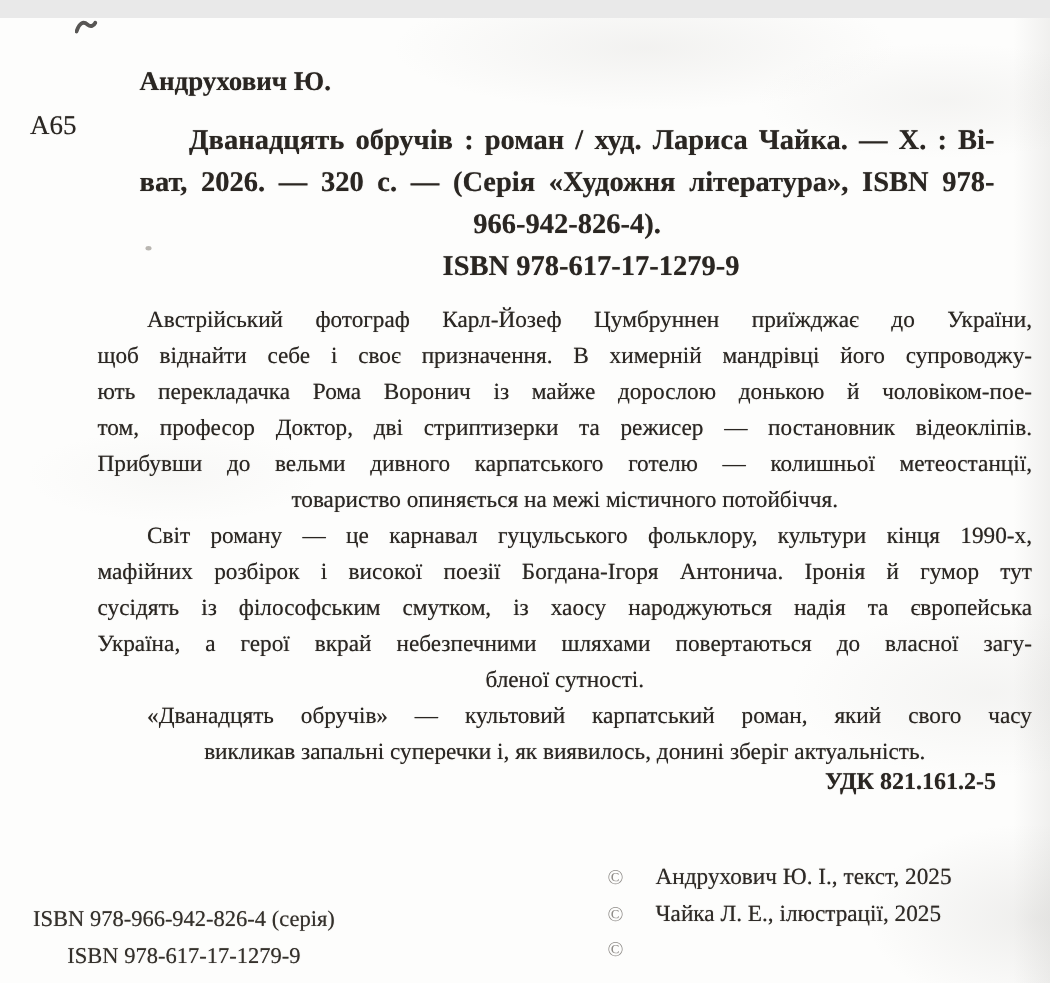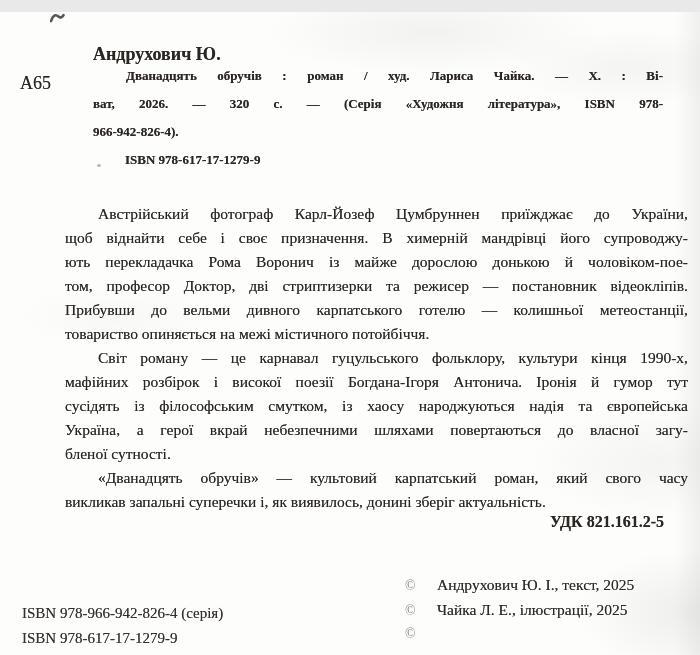--- a/index.html
+++ b/index.html
@@ -16,32 +16,32 @@
       radial-gradient(ellipse 140px 45px at 115px 305px, rgba(185,183,179,0.08), transparent 70%),
       radial-gradient(ellipse 190px 80px at 660px 450px, rgba(180,178,174,0.12), transparent 70%),
       radial-gradient(ellipse 160px 90px at 690px 600px, rgba(170,168,164,0.18), transparent 70%),
       linear-gradient(to right, rgba(0,0,0,0) 96.5%, rgba(160,158,154,0.14) 100%);
     overflow:hidden;
     text-shadow:0 0 0.5px rgba(55,50,45,0.65);
   }
   
   .author{position:absolute;left:93px;top:32px;font-size:18px;font-weight:bold;}
   .code{position:absolute;left:20px;top:61px;font-size:18px;}
-  .bib{position:absolute;left:93px;top:50px;width:570px;font-size:13px;font-weight:bold;line-height:28px;}
+  .bib{position:absolute;left:93px;top:68px;width:570px;font-size:19px;font-weight:bold;line-height:28px;}
   .bib .isbn-line{padding-left:32px;}
   
-  .jline{text-align:left;}
+  .jline{text-align:center;}
   .jline.stretch{text-align:justify;text-align-last:justify;}
   .jline.indent{padding-left:33px;}
   .dot-artifact{position:absolute;left:97px;top:152px;width:4px;height:3px;background:#b9b6b1;border-radius:50%;}
   
   .annotation{position:absolute;left:65px;top:190px;width:623px;font-size:15.5px;line-height:24px;}
   .udc{position:absolute;left:364px;top:501px;width:300px;text-align:right;font-size:16px;font-weight:bold;}
   
-  .footer-left{position:absolute;left:22px;top:589px;font-size:15px;line-height:25px;color:#34302b;}
+  .footer-left{position:absolute;left:22px;top:589px;font-size:15px;line-height:25px;color:#34302b;text-align:center;}
   .footer-right{position:absolute;left:405px;top:564px;font-size:15.5px;}
   .c-row{display:flex;align-items:baseline;height:25px;}
   .c-sym{width:32px;color:#8f8c88;font-size:14px;text-shadow:none;}
   .c-text{color:#2e2a26;}
   
   .ink-mark{position:absolute;left:50px;top:1px;width:15px;height:11px;opacity:.8;}
 </style>
 </head>
 <body>
 

